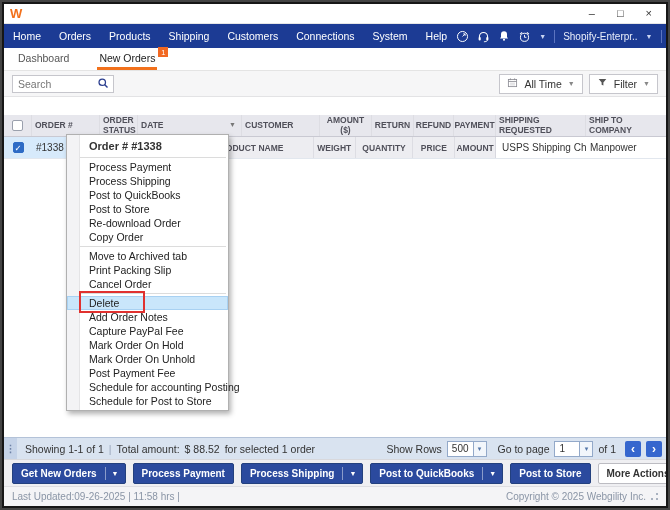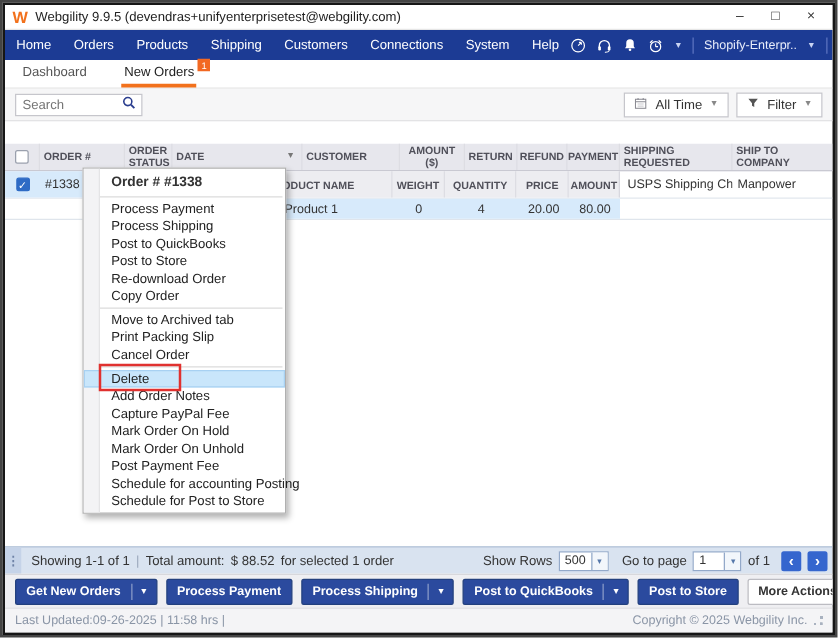--- a/index.html
+++ b/index.html
@@ -106,21 +106,20 @@
   .footer-right { display:flex; align-items:center; gap:5px; }
   .grip { width:7px; height:7px; border-right:2px dotted #a9b2c0; border-bottom:2px dotted #a9b2c0; }
 </style>
 </head>
 <body>
 
 <div class="window">
 
   <div class="titlebar">
     <span class="logo">W</span>
-    <span class="title-text">Webgility 9.9.5 (devendras+unifyenterprisetest@webgility.com)</span>
     <div class="win-controls">
       <span>–</span>
       <span>□</span>
       <span>×</span>
     </div>
   </div>
 
   <div class="navbar">
     <div class="nav-items">
       <span class="nav-item">Home</span>
@@ -234,30 +233,20 @@
       <div class="sh sc-prod">PRODUCT NAME</div>
       <div class="sh sc-wt">WEIGHT</div>
       <div class="sh sc-qty">QUANTITY</div>
       <div class="sh sc-price">PRICE</div>
       <div class="sh sc-amt">AMOUNT</div>
     </div>
     <div class="rc" style="width:90px; padding-left:6px;">USPS Shipping Ch...</div>
     <div class="rc" style="width:80px; padding-left:4px;">Manpower</div>
   </div>
 
-  <div class="row-sub">
-    <div class="sub-strip">
-      <div class="sv sc-sku"></div>
-      <div class="sv sc-prod">Product 1</div>
-      <div class="sv sc-wt">0</div>
-      <div class="sv sc-qty">4</div>
-      <div class="sv sc-price">20.00</div>
-      <div class="sv sc-amt">80.00</div>
-    </div>
-  </div>
 
   <div class="table-empty"></div>
 
   <div class="ctx-menu">
     <div class="ctx-title">Order # #1338</div>
     <div class="ctx-sep"></div>
     <div class="ctx-item">Process Payment</div>
     <div class="ctx-item">Process Shipping</div>
     <div class="ctx-item">Post to QuickBooks</div>
     <div class="ctx-item">Post to Store</div>

